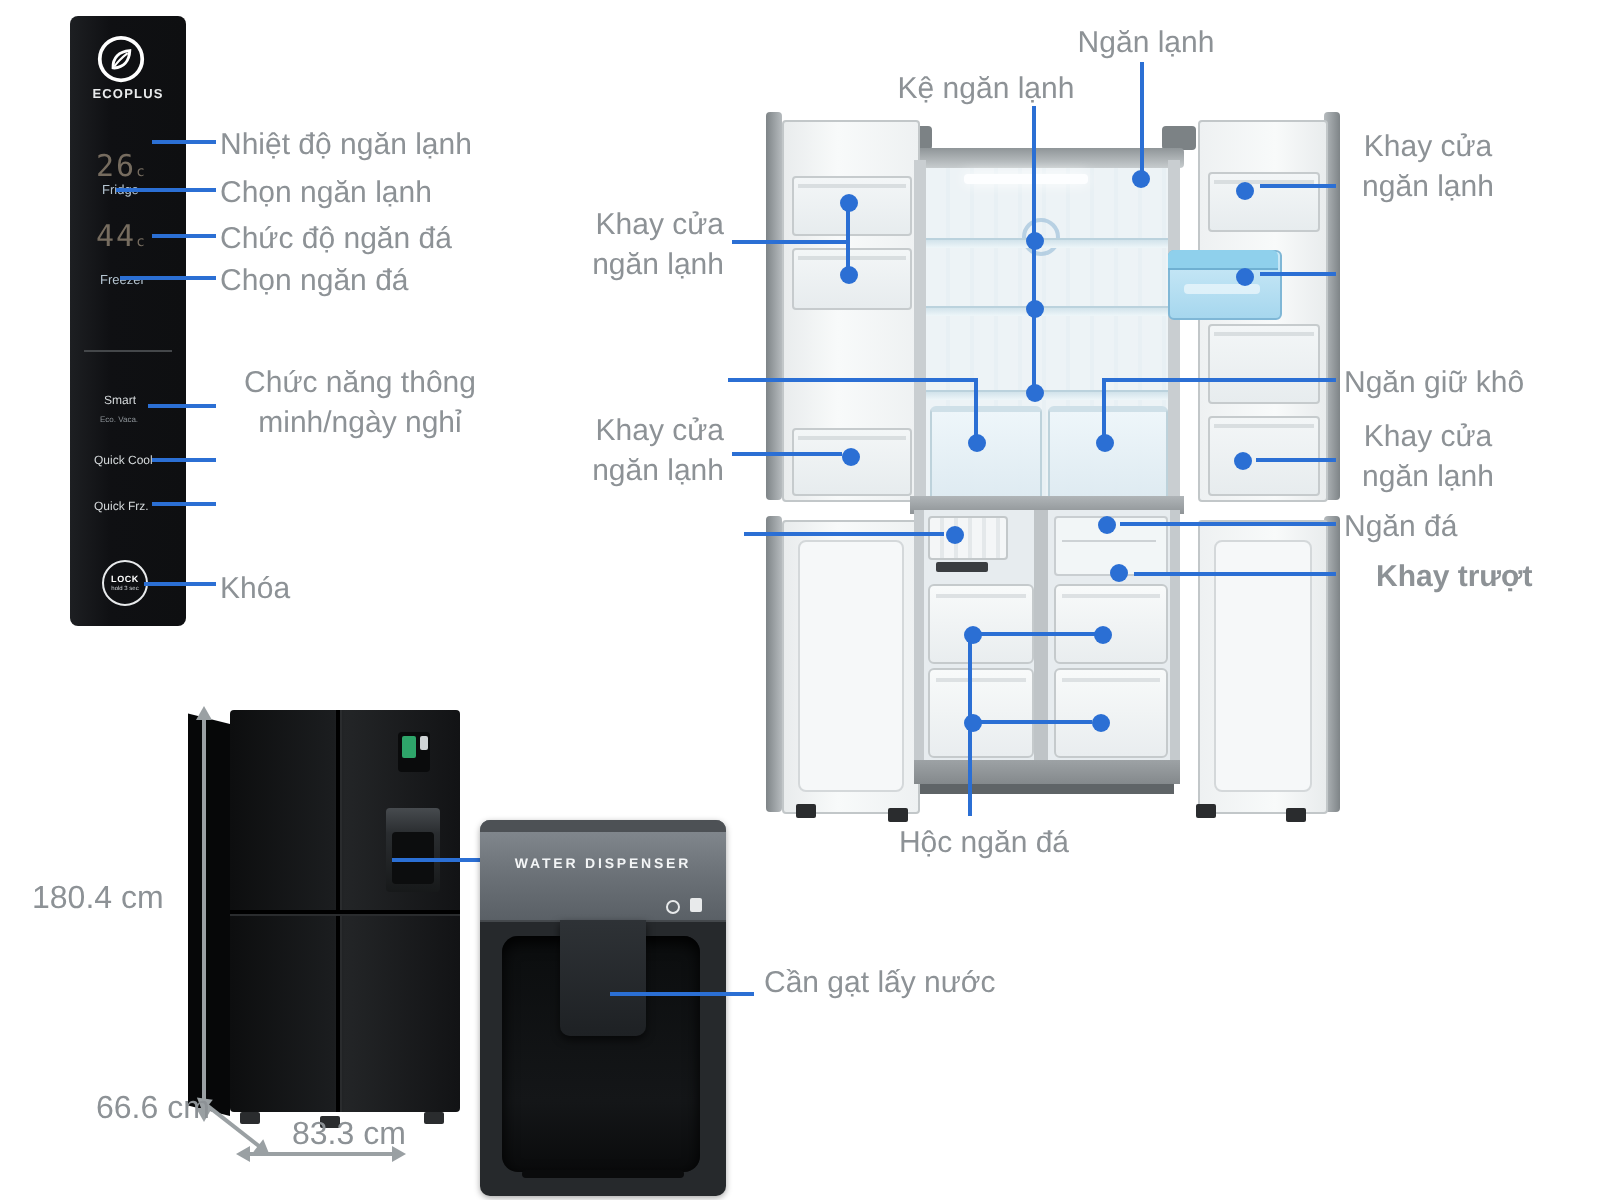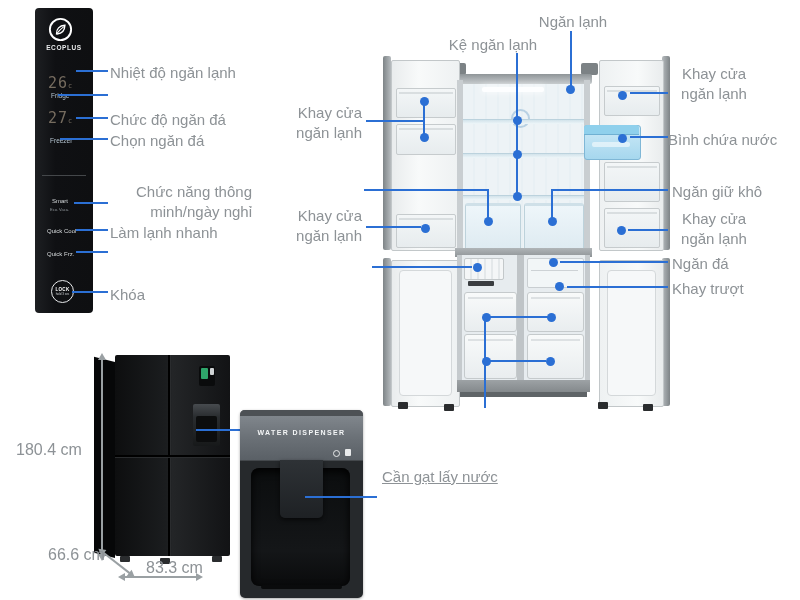--- a/index.html
+++ b/index.html
@@ -78,21 +78,21 @@
 
   <div class="panel">
     <svg style="position:absolute;left:13px;top:9px;" width="25" height="25" viewBox="0 0 24 24">
       <circle cx="12" cy="12" r="10.2" fill="none" stroke="#ffffff" stroke-width="1.8"></circle>
       <path d="M8.2 16.2 C8 11.5 11 8.3 16.2 8 C16 13 13.2 16 8.8 16.3 Z" fill="none" stroke="#ffffff" stroke-width="1.4"></path>
       <path d="M8.8 15.6 C10.5 13.2 12.6 11.2 15.2 9.2" fill="none" stroke="#ffffff" stroke-width="1"></path>
     </svg>
     <div class="brand">ECOPLUS</div>
     <div class="seg" style="top:66px;"><span>26</span><span class="u">c</span></div>
     <div class="mode" style="left:16px;top:84px;">Fridge</div>
-    <div class="seg" style="top:101px;"><span>27</span><span class="u">c</span></div>
+    <div class="seg" style="top:101px;"><span>44</span><span class="u">c</span></div>
     <div class="mode" style="left:15px;top:129px;">Freezer</div>
     <div class="pdivider"></div>
     <div class="pbtn" style="left:17px;top:190px;">Smart</div>
     <div class="psub" style="left:15px;top:199px;">Eco. Vaca.</div>
     <div class="pbtn" style="left:12px;top:220px;">Quick Cool</div>
     <div class="pbtn" style="left:12px;top:243px;">Quick Frz.</div>
     <div class="lockbtn">
       <div class="t1">LOCK</div>
       <div class="t2">hold 3 sec</div>
     </div>
@@ -101,25 +101,25 @@
   <div class="line-h" style="left:76px;top:70px;width:32px;"></div>
   <div class="line-h" style="left:58px;top:94px;width:50px;"></div>
   <div class="line-h" style="left:76px;top:117px;width:32px;"></div>
   <div class="line-h" style="left:60px;top:138px;width:48px;"></div>
   <div class="line-h" style="left:74px;top:202px;width:34px;"></div>
   <div class="line-h" style="left:76px;top:229px;width:32px;"></div>
   <div class="line-h" style="left:76px;top:251px;width:32px;"></div>
   <div class="line-h" style="left:72px;top:291px;width:36px;"></div>
 
   <div class="lbl" style="left:110px;top:63px;">Nhiệt độ ngăn lạnh</div>
+  <div class="lbl" style="left:110px;top:87px;">Chọn ngăn lạnh</div>
   <div class="lbl" style="left:110px;top:110px;">Chức độ ngăn đá</div>
   <div class="lbl" style="left:110px;top:131px;">Chọn ngăn đá</div>
-  <div class="lbl c" style="left:108px;top:182px;width:144px;text-align:right;">Chức năng thông
+  <div class="lbl c" style="left:108px;top:182px;width:144px;">Chức năng thông
 minh/ngày nghỉ</div>
-  <div class="lbl" style="left:110px;top:223px;">Làm lạnh nhanh</div>
   <div class="lbl" style="left:110px;top:285px;">Khóa</div>
 
   <div style="position:absolute;left:449px;top:63px;width:17px;height:12px;background:#7c8285;border-radius:2px;"></div>
   <div style="position:absolute;left:581px;top:63px;width:17px;height:12px;background:#7c8285;border-radius:2px;"></div>
   <div style="position:absolute;left:455px;top:74px;width:137px;height:10px;background:linear-gradient(#8f9598,#c7ccce);border-radius:2px;"></div>
 
   <div class="metal-l" style="left:383px;top:56px;height:194px;"></div>
   <div class="doorface" style="left:391px;top:60px;width:67px;height:189px;"></div>
   <div class="bin" style="left:396px;top:88px;width:58px;height:28px;"></div>
   <div class="bin" style="left:396px;top:124px;width:58px;height:29px;"></div>
@@ -223,28 +223,28 @@
   <div class="dot" style="left:547px;top:313px;"></div>
   <div class="dot" style="left:482px;top:357px;"></div>
   <div class="dot" style="left:546px;top:357px;"></div>
 
   <div class="lbl c" style="left:529px;top:12px;width:88px;">Ngăn lạnh</div>
   <div class="lbl c" style="left:439px;top:35px;width:108px;">Kệ ngăn lạnh</div>
   <div class="lbl r" style="left:270px;top:103px;width:92px;">Khay cửa
 ngăn lạnh</div>
   <div class="lbl c" style="left:668px;top:64px;width:92px;">Khay cửa
 ngăn lạnh</div>
-  <div class="lbl" style="left:668px;top:130px;">Bình chứa nước</div>
   <div class="lbl" style="left:672px;top:182px;">Ngăn giữ khô</div>
   <div class="lbl r" style="left:270px;top:206px;width:92px;">Khay cửa
 ngăn lạnh</div>
   <div class="lbl c" style="left:668px;top:209px;width:92px;">Khay cửa
 ngăn lạnh</div>
   <div class="lbl" style="left:672px;top:254px;">Ngăn đá</div>
-  <div class="lbl" style="left:672px;top:279px;">Khay trượt</div>
+  <div class="lbl" style="left:688px;top:279px;font-weight:bold;">Khay trượt</div>
+  <div class="lbl c" style="left:436px;top:412px;width:112px;">Hộc ngăn đá</div>
 
   <div style="position:absolute;left:94px;top:362px;width:21px;height:196px;background:#06070 8;background:#060708;transform:skewY(14deg);transform-origin:top right;"></div>
   <div style="position:absolute;left:115px;top:355px;width:115px;height:201px;border-radius:2px;background:linear-gradient(90deg,#0d0e0f,#1b1d1f 45%,#232527 50%,#121315);"></div>
   <div style="position:absolute;left:168px;top:355px;width:2px;height:201px;background:#000;box-shadow:1px 0 0 #2a2c2e;"></div>
   <div style="position:absolute;left:115px;top:455px;width:115px;height:2px;background:#000;box-shadow:0 1px 0 #2a2c2e;"></div>
   <div style="position:absolute;left:199px;top:366px;width:16px;height:20px;background:#0a0b0c;border-radius:2px;"></div>
   <div style="position:absolute;left:201px;top:368px;width:7px;height:11px;background:#2ea56a;border-radius:1px;"></div>
   <div style="position:absolute;left:210px;top:368px;width:4px;height:7px;background:#cfd3d5;border-radius:1px;"></div>
   <div style="position:absolute;left:193px;top:404px;width:27px;height:42px;border-radius:2px;background:linear-gradient(#474b4f,#2a2d30 30%,#17191a);"></div>
   <div style="position:absolute;left:196px;top:416px;width:21px;height:26px;background:#0c0d0e;border-radius:2px;"></div>
@@ -275,15 +275,15 @@
     <div class="title">WATER  DISPENSER</div>
     <div style="position:absolute;right:12px;top:39px;width:18px;height:8px;">
       <div style="position:absolute;left:0;top:1px;width:5px;height:5px;border:1px solid #e8eaeb;border-radius:50%;"></div>
       <div style="position:absolute;right:0;top:0;width:6px;height:7px;background:#e8eaeb;border-radius:1px;"></div>
     </div>
     <div class="recess"></div>
     <div class="paddle"></div>
     <div class="tray"></div>
   </div>
   <div class="line-h" style="left:305px;top:496px;width:72px;"></div>
-  <div class="lbl" style="left:382px;top:467px;text-decoration:underline;">Cần gạt lấy nước</div>
+  <div class="lbl" style="left:382px;top:482px;">Cần gạt lấy nước</div>
 
 </div>
 
 </body></html>

